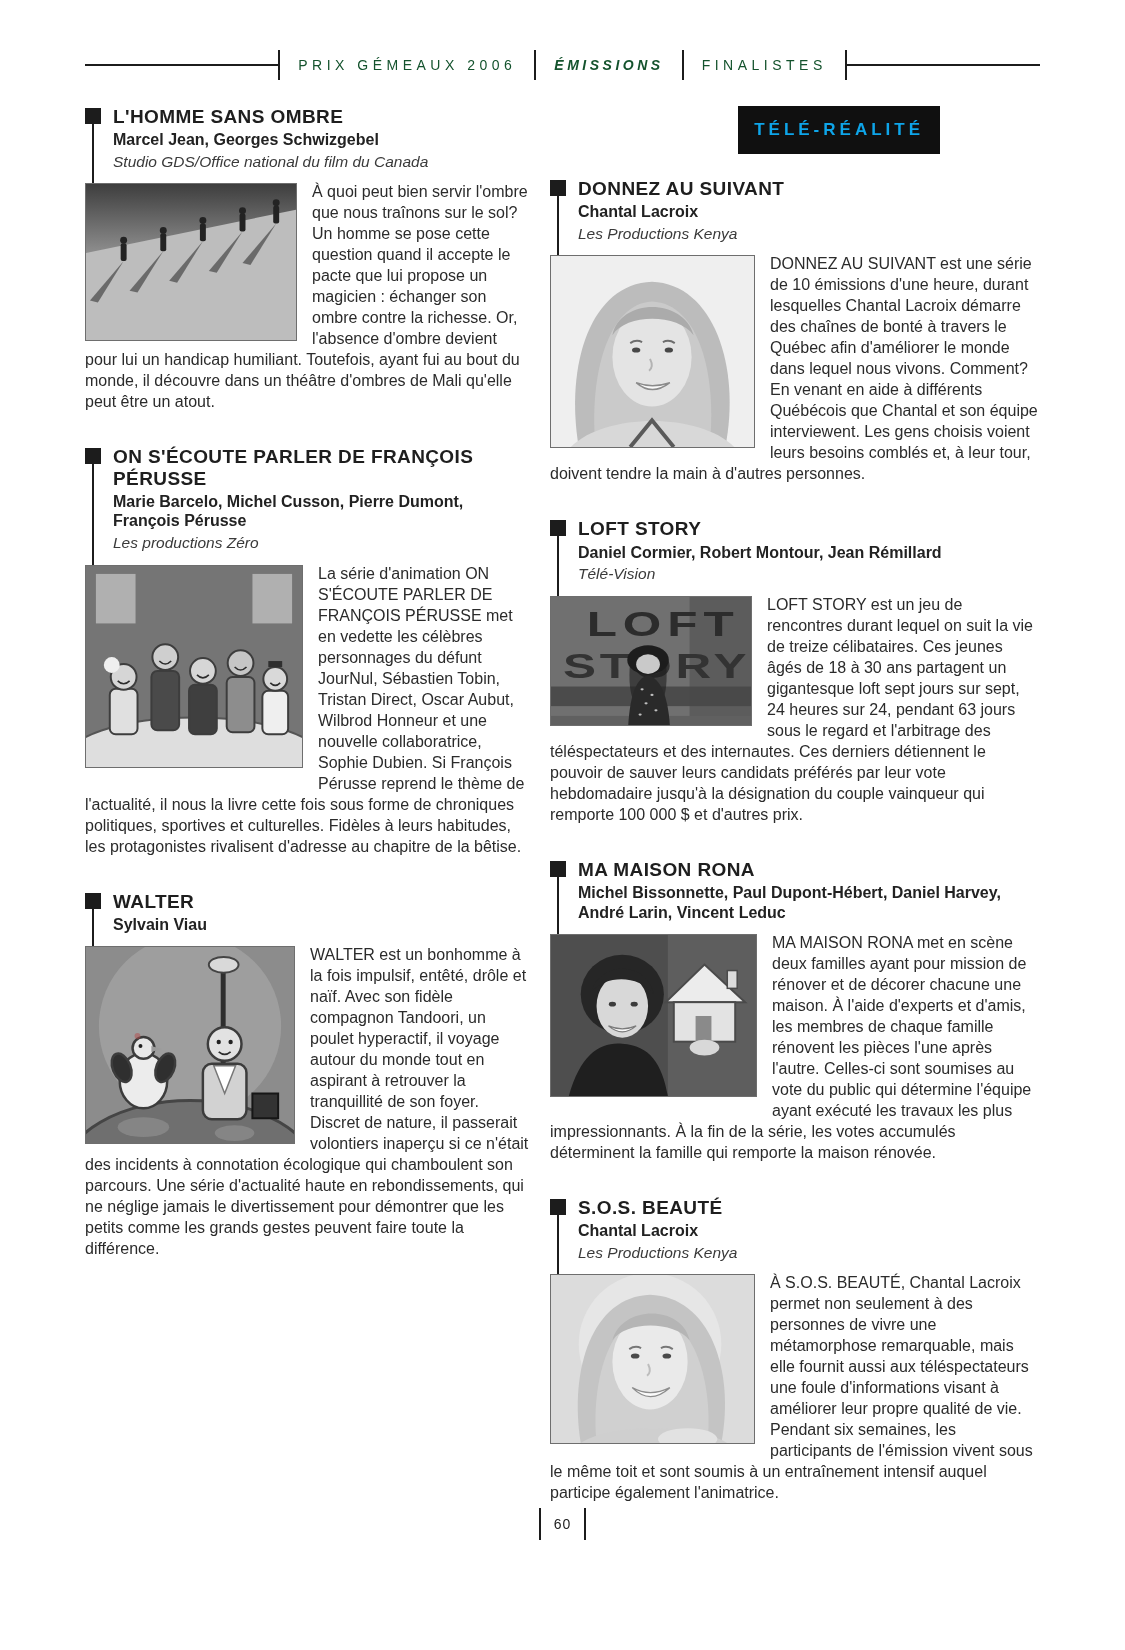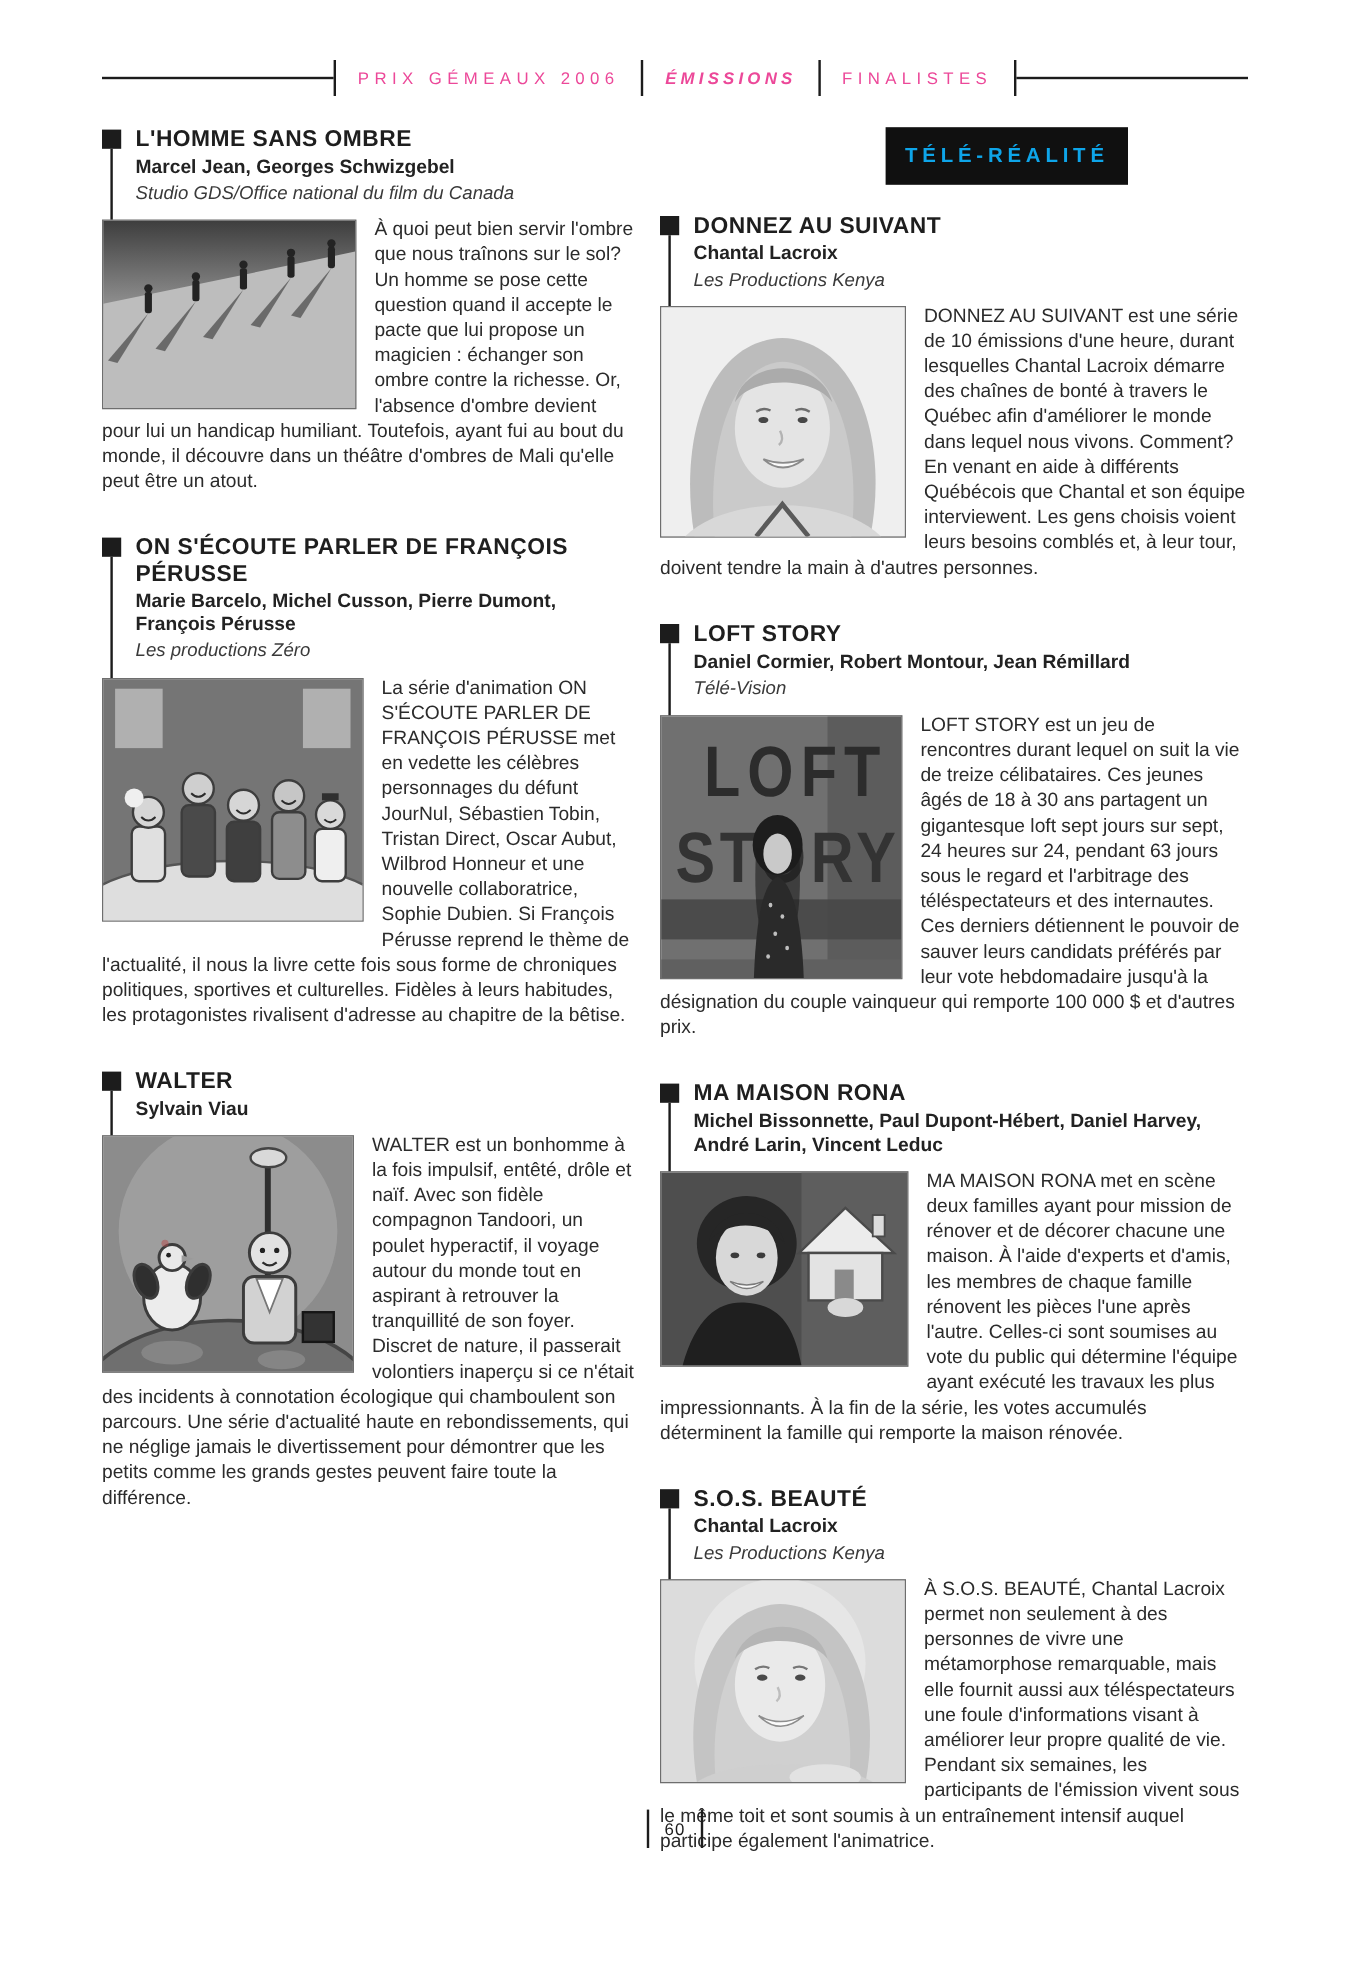--- a/index.html
+++ b/index.html
@@ -2,21 +2,21 @@
 <html lang="fr"><head>
 <meta charset="utf-8">
 <style>
   html,body{margin:0;padding:0;background:#888;}
   .page{position:relative;width:1125px;height:1650px;margin:0 auto;background:#ffffff;
         font-family:"Liberation Sans",sans-serif;color:#242424;overflow:hidden;}
   
   .page-header{display:flex;align-items:center;padding:50px 85px 0;}
   .hrule{flex:1;height:2px;background:#1c1c1c;}
   .hcell{display:flex;align-items:center;height:30px;padding:0 18px;border-left:2px solid #1c1c1c;
-         font-size:14px;letter-spacing:4.5px;white-space:nowrap;color:#ec4899;}
+         font-size:14px;letter-spacing:4.5px;white-space:nowrap;color:#14532d;}
   .hcell.last{border-right:2px solid #1c1c1c;}
   .hcell.bold{font-weight:bold;letter-spacing:3.5px;font-style:italic;}
   
   .columns{display:grid;grid-template-columns:445px 490px;column-gap:20px;padding:26px 85px 0;}
   
   .entry{margin-bottom:34px;}
   .entry::after{content:"";display:block;clear:both;}
   .entry-head{position:relative;padding-left:28px;}
   .bullet{position:absolute;left:0;top:2px;width:16px;height:16px;background:#1c1c1c;}
   .stem{position:absolute;left:7px;top:18px;bottom:-12px;width:2px;background:#1c1c1c;}
@@ -218,21 +218,21 @@
 
       <article class="entry">
         <header class="entry-head">
           <span class="bullet"></span>
           <span class="stem"></span>
           <h2 class="title">LOFT STORY</h2>
           <p class="credits">Daniel Cormier, Robert Montour, Jean Rémillard</p>
           <p class="production">Télé-Vision</p>
         </header>
         <div class="entry-body">
-          <div class="photo" style="width:202px;height:220px;">
+          <div class="photo" style="width:202px;height:130px;">
             <svg viewBox="0 0 202 183" preserveAspectRatio="none" aria-hidden="true">
               <rect width="202" height="183" fill="#707070"></rect>
               <rect x="140" width="62" height="183" fill="#5c5c5c"></rect>
               <text x="36" y="56" font-size="50" font-weight="bold" letter-spacing="6" fill="#2c2c2c" font-family="Liberation Sans, sans-serif">LOFT</text>
               <text x="12" y="116" font-size="50" font-weight="bold" letter-spacing="4" fill="#333333" font-family="Liberation Sans, sans-serif">STORY</text>
               <rect y="128" width="202" height="28" fill="#474747" opacity="0.9"></rect>
               <rect y="170" width="202" height="13" fill="#606060"></rect>
               <circle cx="98" cy="90" r="21" fill="#1d1d1d"></circle>
               <path d="M80,92 C78,120 80,140 84,150 L112,150 C116,140 118,120 116,92 Z" fill="#1d1d1d" opacity="0.6"></path>
               <ellipse cx="98" cy="96" rx="12" ry="14" fill="#c9c9c9"></ellipse>

